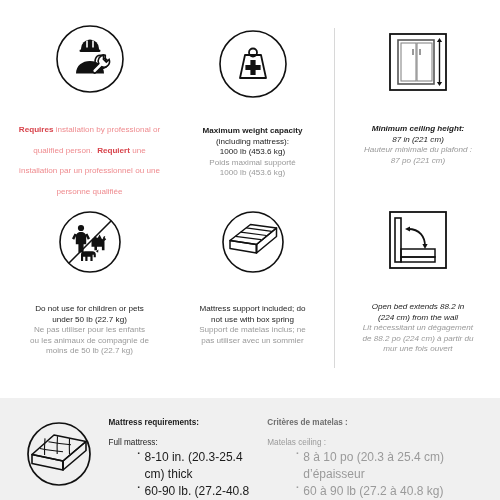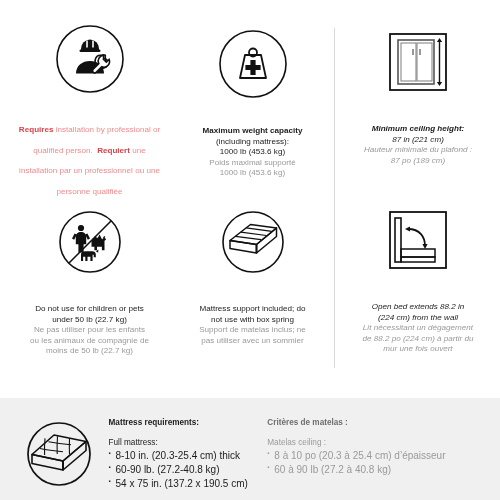--- a/index.html
+++ b/index.html
@@ -73,21 +73,21 @@
   }
   .panel-icon{width:100px;display:flex;justify-content:center;padding-top:4px;}
   .panel-col{box-sizing:border-box;padding-top:6px;}
   .panel-col-en{width:155px;}
   .panel-col-fr{width:232px;padding-left:6px;}
   .p-head{font-size:8.2px;font-weight:bold;color:#1c1c1c;margin-bottom:11px;}
   .p-head-fr{font-size:8.2px;font-weight:bold;color:#6e6e6e;margin-bottom:11px;}
   .p-sub{font-size:8.2px;color:#1c1c1c;margin-bottom:2px;}
   .p-sub-fr{font-size:8.2px;color:#9a9a9a;margin-bottom:2px;}
   ul.p-list{list-style:none;margin:0;padding:0;}
-  ul.p-list li{font-size:10px;color:#1c1c1c;line-height:1.42;padding-left:7px;position:relative;}
+  ul.p-list li{font-size:12px;color:#1c1c1c;line-height:1.42;padding-left:7px;position:relative;margin-left:29px;}
   ul.p-list li:before{content:"\25AA";position:absolute;left:0;top:-0.5px;font-size:6px;}
   ul.p-list.fr li{color:#9a9a9a;}
   svg{display:block;}
 </style>
 </head>
 <body>
 
 <div class="sheet">
 
   <div class="upper">
@@ -207,21 +207,21 @@
             <line x1="29" y1="20" x2="29" y2="26" stroke="#555" stroke-width="1.2"></line>
             <line x1="36" y1="20" x2="36" y2="26" stroke="#555" stroke-width="1.2"></line>
             <line x1="55.5" y1="12" x2="55.5" y2="54" stroke="#111" stroke-width="1.4"></line>
             <path d="M55.5 9l-2.6 4h5.2zM55.5 57l-2.6-4h5.2z" fill="#111"></path>
           </svg>
         </div>
         <div class="caption">
           <span class="ln t-en lead-b">Minimum ceiling height:</span>
           <span class="ln t-en">87 in (221 cm)</span>
           <span class="ln t-fr">Hauteur minimale du plafond :</span>
-          <span class="ln t-fr">87 po (189 cm)</span>
+          <span class="ln t-fr">87 po (221 cm)</span>
         </div>
       </div>
 
       <div class="cell cell-r" style="height:170px;">
         <div class="icon-wrap sq">
           <svg width="68" height="68" viewBox="0 0 68 68">
             <rect x="6" y="5" width="56" height="56" fill="none" stroke="#111" stroke-width="1.8"></rect>
             <rect x="11" y="11" width="6" height="44" fill="none" stroke="#111" stroke-width="1.6"></rect>
             <rect x="17" y="42" width="34" height="8" fill="none" stroke="#111" stroke-width="1.5"></rect>
             <rect x="17" y="50" width="34" height="5" fill="none" stroke="#111" stroke-width="1.5"></rect>

